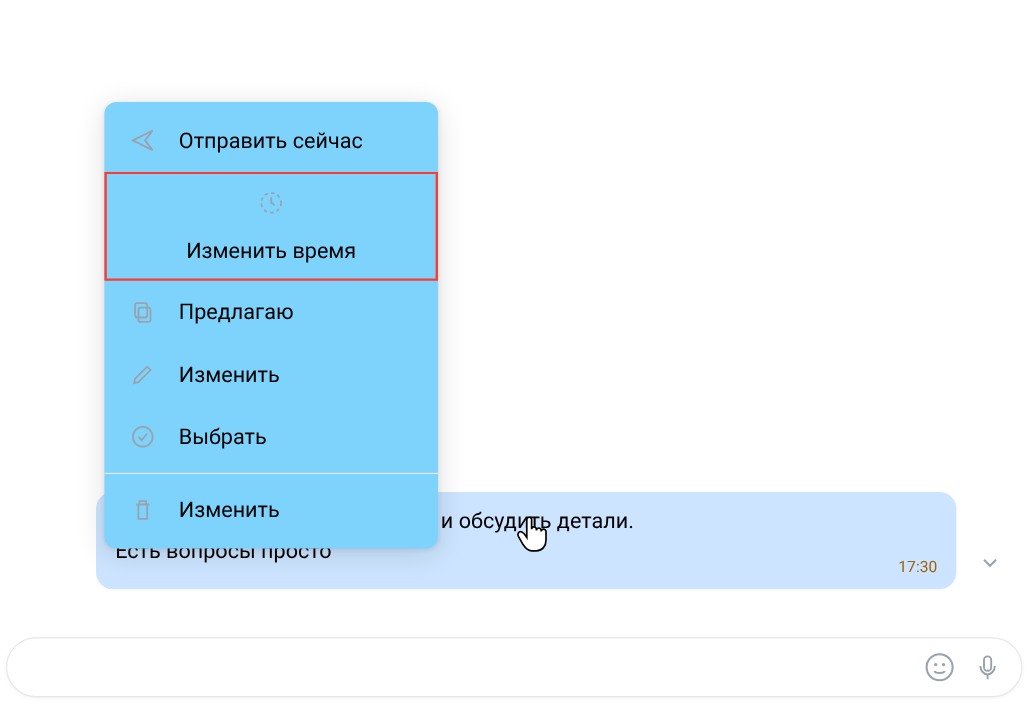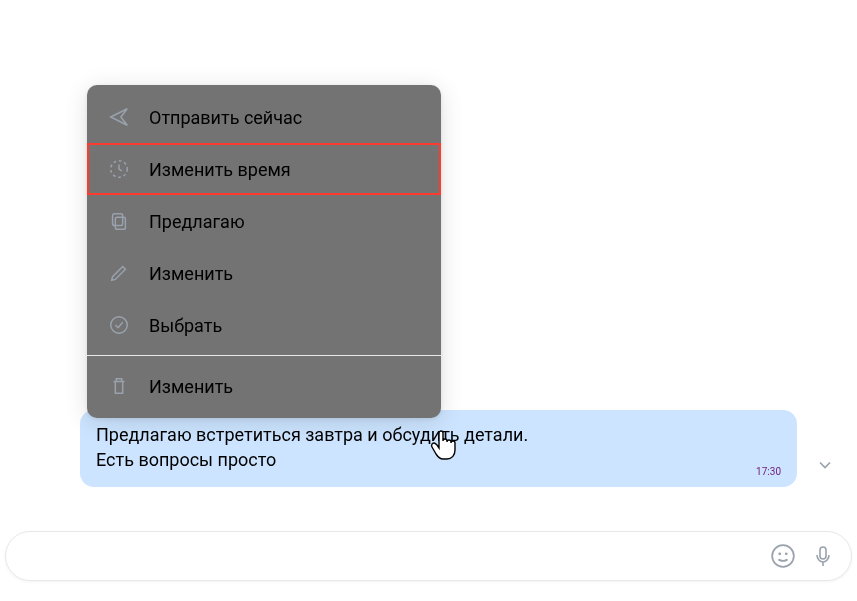--- a/index.html
+++ b/index.html
@@ -8,36 +8,37 @@
       height: 601px;
       background: #fff;
       font-family: -apple-system, BlinkMacSystemFont, "Segoe UI", Roboto, Arial, sans-serif;
       position: relative;
       overflow: hidden;
     }
     .context-menu {
       position: absolute;
       top: 85px;
       left: 87px;
-      width: 354px;
-      background: #737373;
+      width: 278px;
+      background: #7dd3fc;
       border-radius: 10px;
       box-shadow: 0 4px 24px rgba(0,0,0,0.12), 0 1px 4px rgba(0,0,0,0.08);
       padding: 6px 0;
       z-index: 10;
     }
     .menu-item {
       display: flex;
       align-items: center;
       padding: 14px 20px;
       cursor: pointer;
       gap: 18px;
     }
     .menu-item.highlighted {
       box-shadow: inset 0 0 0 2px #ff3b30;
+      flex-direction: column;
     }
     .menu-icon {
       width: 24px;
       height: 24px;
       display: flex;
       align-items: center;
       justify-content: center;
       color: #99a2ad;
       flex-shrink: 0;
     }
@@ -67,22 +68,22 @@
       white-space: pre-line;
     }
     .message-meta {
       display: flex;
       justify-content: flex-end;
       align-items: center;
       gap: 8px;
       margin-top: -6px;
     }
     .message-time {
-      font-size: 10px;
-      color: #701a75 ;
+      font-size: 13px;
+      color: #a16207 ;
       margin-left: 48px;
     }
     .message-status {
       position: absolute;
       right: -38px;
       bottom: 8px;
       color: #99a2ad;
     }
     .cursor-hand {
       position: absolute;

